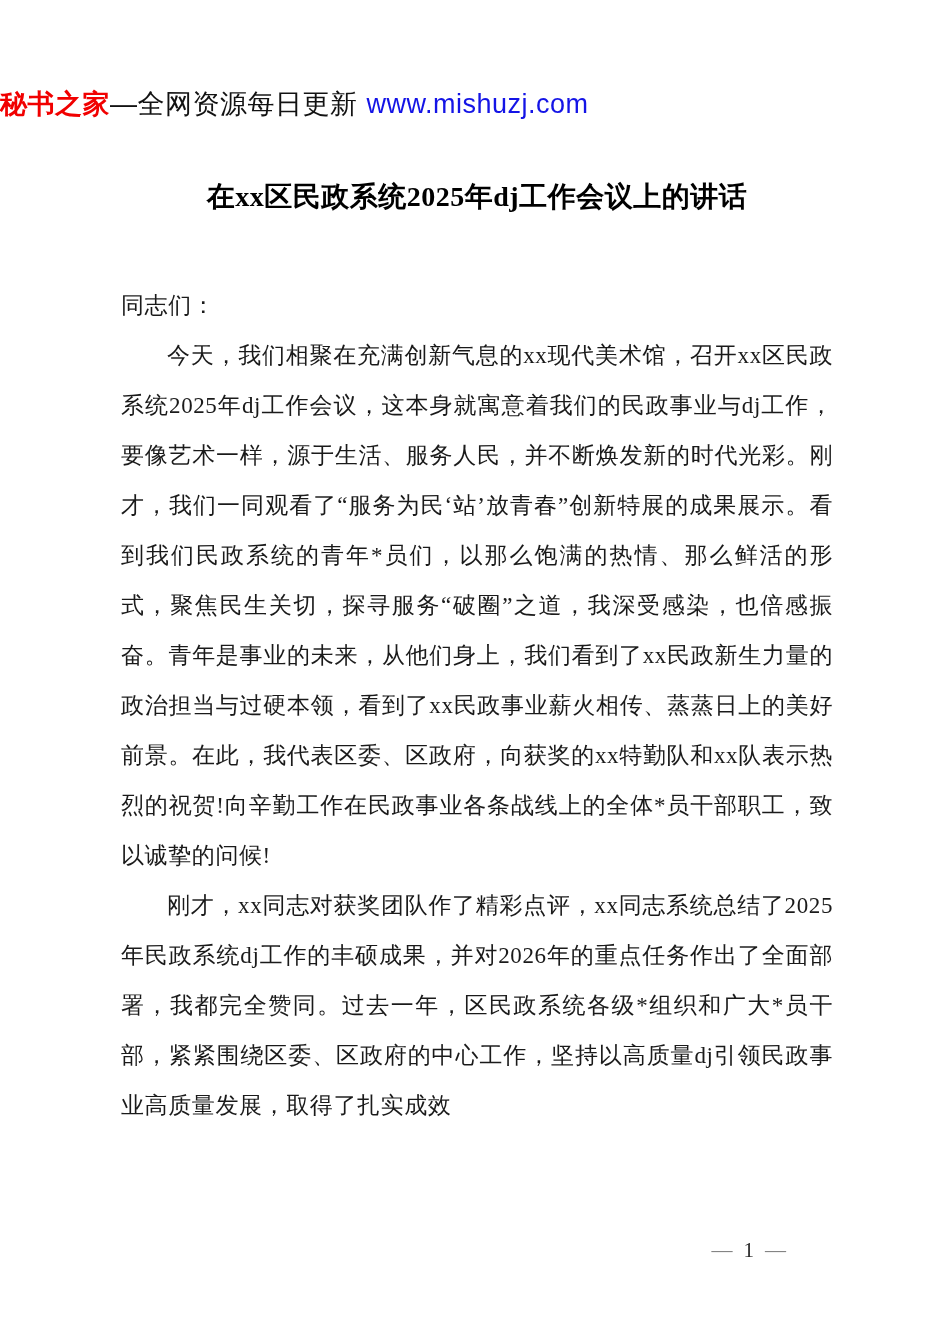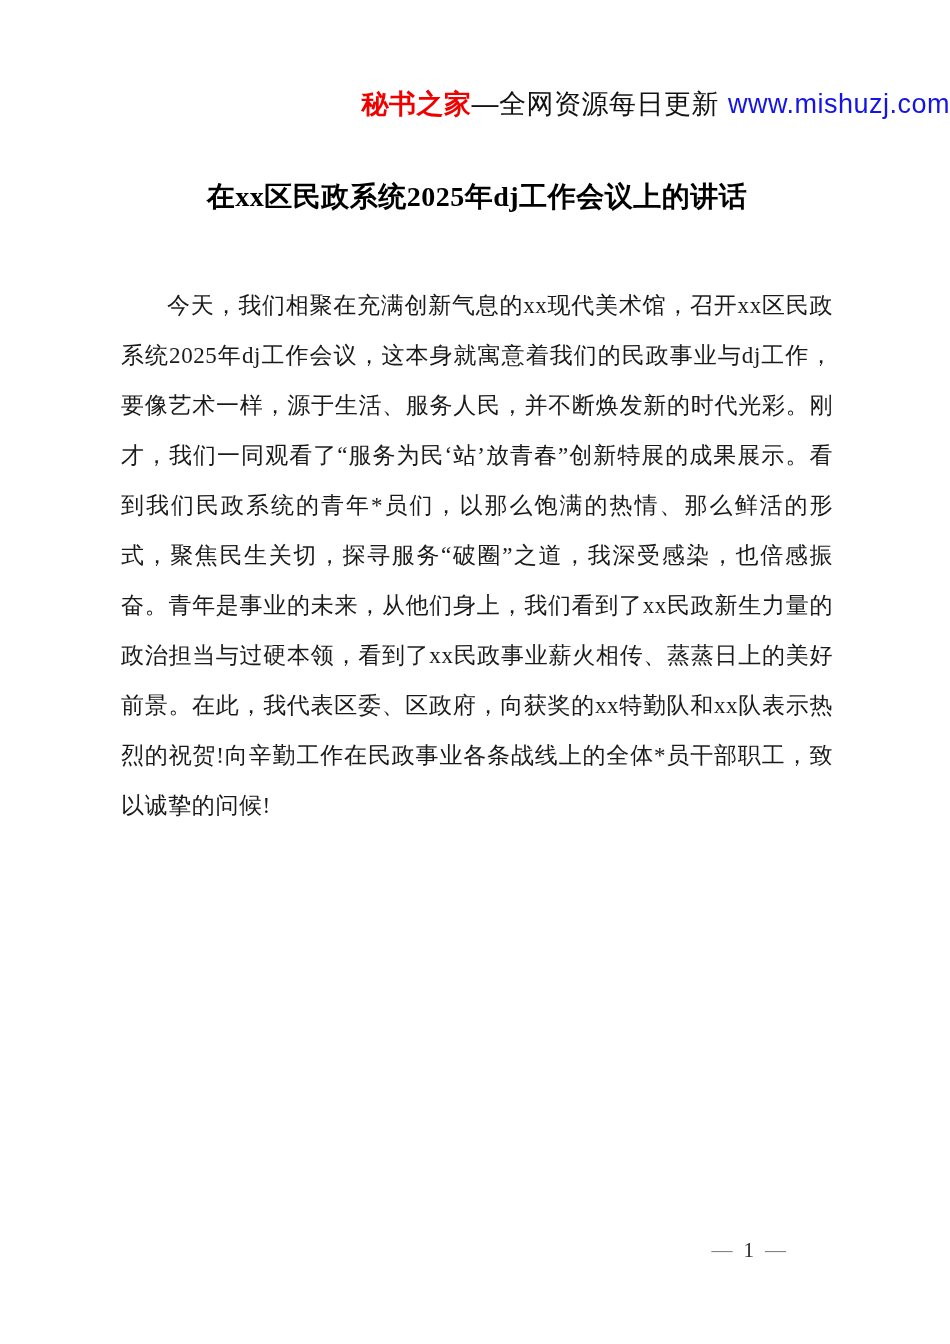--- a/index.html
+++ b/index.html
@@ -9,21 +9,21 @@
     height: 1344px;
     background: #ffffff;
     overflow: hidden;
     font-family: "Liberation Serif", "DejaVu Serif", serif;
   }
   .site-header {
     position: absolute;
     top: 86px;
     left: 0;
     width: 100%;
-    text-align: right;
+    text-align: left;
     font-family: "Liberation Sans", "DejaVu Sans", sans-serif;
     font-size: 27px;
     letter-spacing: 0.5px;
     white-space: nowrap;
   }
   .brand {
     color: #f10000;
     font-weight: bold;
   }
   .tagline {
@@ -78,20 +78,22 @@
 
 <div class="page">
 
   <div class="site-header">
     <span class="brand">秘书之家</span><span class="tagline">—全网资源每日更新</span><a class="site-url">www.mishuzj.com</a>
   </div>
 
   <h1 class="doc-title">在xx区民政系统2025年dj工作会议上的讲话</h1>
 
   <div class="doc-body">
+    <p class="salutation">同志们：</p>
     <p class="para">今天，我们相聚在充满创新气息的xx现代美术馆，召开xx区民政系统2025年dj工作会议，这本身就寓意着我们的民政事业与dj工作，要像艺术一样，源于生活、服务人民，并不断焕发新的时代光彩。刚才，我们一同观看了“服务为民‘站’放青春”创新特展的成果展示。看到我们民政系统的青年*员们，以那么饱满的热情、那么鲜活的形式，聚焦民生关切，探寻服务“破圈”之道，我深受感染，也倍感振奋。青年是事业的未来，从他们身上，我们看到了xx民政新生力量的政治担当与过硬本领，看到了xx民政事业薪火相传、蒸蒸日上的美好前景。在此，我代表区委、区政府，向获奖的xx特勤队和xx队表示热烈的祝贺!向辛勤工作在民政事业各条战线上的全体*员干部职工，致以诚挚的问候!</p>
+    <p class="para">刚才，xx同志对获奖团队作了精彩点评，xx同志系统总结了2025年民政系统dj工作的丰硕成果，并对2026年的重点任务作出了全面部署，我都完全赞同。过去一年，区民政系统各级*组织和广大*员干部，紧紧围绕区委、区政府的中心工作，坚持以高质量dj引领民政事业高质量发展，取得了扎实成效</p>
   </div>
 
   <div class="page-footer">
     <span class="footer-dash">—</span><span class="footer-num">1</span><span class="footer-dash">—</span>
   </div>
 
 </div>
 
 </body></html>

